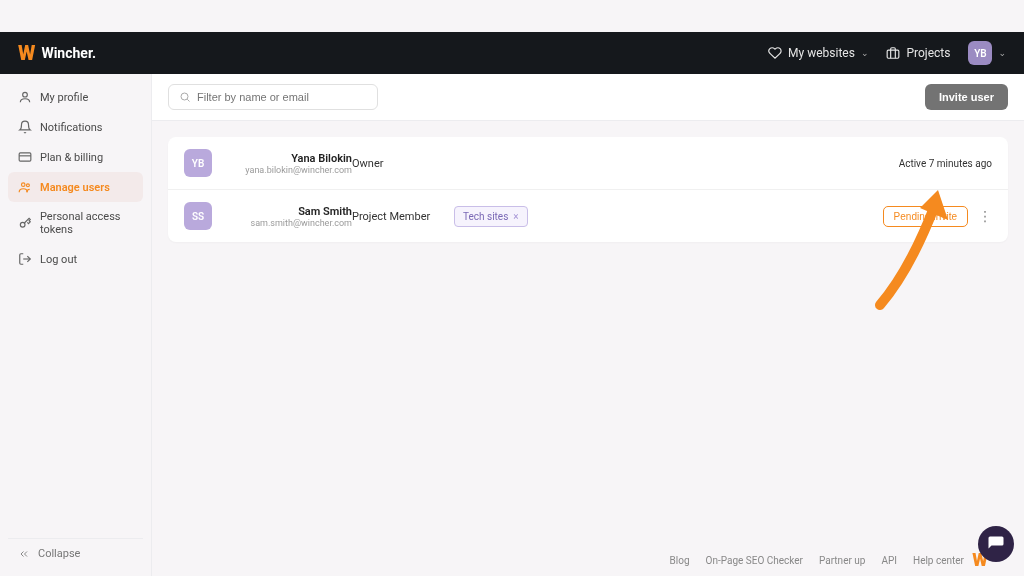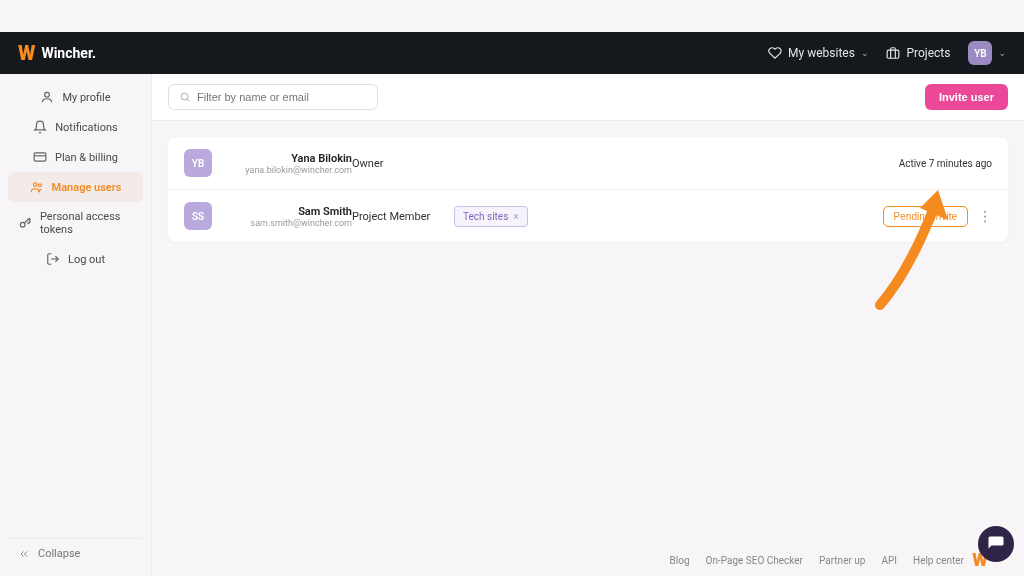--- a/index.html
+++ b/index.html
@@ -9,30 +9,30 @@
 .logo { display: flex; align-items: center; gap: 6px; color: #fff; font-weight: 700; font-size: 14px; }
 .logo-mark { color: #f58a1f; font-size: 20px; font-weight: 900; }
 .topbar-right { margin-left: auto; display: flex; align-items: center; gap: 18px; }
 .nav-link { color: #e5e5e5; font-size: 12px; display: flex; align-items: center; gap: 6px; cursor: pointer; }
 .nav-link svg { width: 14px; height: 14px; }
 .avatar-badge { background: #9b8bc2; color: #fff; width: 24px; height: 24px; border-radius: 6px; display: flex; align-items: center; justify-content: center; font-size: 10px; font-weight: 600; }
 .avatar-wrap { display: flex; align-items: center; gap: 6px; }
 
 .layout { display: flex; height: calc(576px - 74px); }
 .sidebar { width: 152px; background: #f7f5f7; display: flex; flex-direction: column; padding: 8px 8px; border-right: 1px solid #ececef; }
-.side-item { display: flex; align-items: center; gap: 8px; padding: 8px 10px; font-size: 11px; color: #4a4a4a; border-radius: 6px; cursor: pointer; justify-content: center; }
+.side-item { display: flex; align-items: center; gap: 8px; padding: 8px 10px; font-size: 11px; color: #4a4a4a; border-radius: 6px; cursor: pointer; }
 .side-item.active { background: #f3eaea; color: #f58a1f; font-weight: 600; }
 .side-item svg { width: 14px; height: 14px; flex-shrink: 0; }
 .sidebar-foot { margin-top: auto; padding: 8px 10px; display: flex; align-items: center; gap: 8px; font-size: 11px; color: #777; cursor: pointer; border-top: 1px solid #ececef; }
 
 .main { flex: 1; display: flex; flex-direction: column; background: #f7f5f7; position: relative; }
 .main-header { background: #fff; display: flex; align-items: center; padding: 10px 16px; gap: 4px; border-bottom: 1px solid #ececef; }
 .search { border: 1px solid #e0e0e0; border-radius: 6px; padding: 6px 10px; display: flex; align-items: center; gap: 6px; width: 210px; }
 .search input { border: none; outline: none; font-size: 11px; flex: 1; color: #666; }
-.invite-btn { margin-left: auto; background: #ec4899; color: #fff; border: none; border-radius: 6px; padding: 7px 14px; font-size: 11px; font-weight: 600; cursor: pointer; }
+.invite-btn { margin-left: auto; background: #737373; color: #fff; border: none; border-radius: 6px; padding: 7px 14px; font-size: 11px; font-weight: 600; cursor: pointer; }
 
 .userlist { margin: 16px; background: #fff; border-radius: 8px; box-shadow: 0 1px 2px rgba(0,0,0,0.03); }
 .user-row { display: flex; align-items: center; padding: 12px 16px; border-bottom: 1px solid #f0f0f0; font-size: 11px; }
 .user-row:last-child { border-bottom: none; }
 .avatar-sq { width: 28px; height: 28px; border-radius: 6px; background: #b9a9dc; color: #fff; display: flex; align-items: center; justify-content: center; font-size: 10px; font-weight: 600; margin-right: 10px; }
 .user-info { width: 130px; text-align: right; }
 .user-name { font-weight: 600; color: #222; font-size: 11px; }
 .user-email { color: #9a9a9a; font-size: 9px; }
 .user-role { width: 90px; color: #333; font-size: 11px; }
 .tag { border: 1px solid #c9bee8; background: #f6f3fd; color: #7a68b5; border-radius: 4px; padding: 4px 8px; font-size: 10px; margin-left: 12px; display: inline-flex; align-items: center; gap: 5px; }

